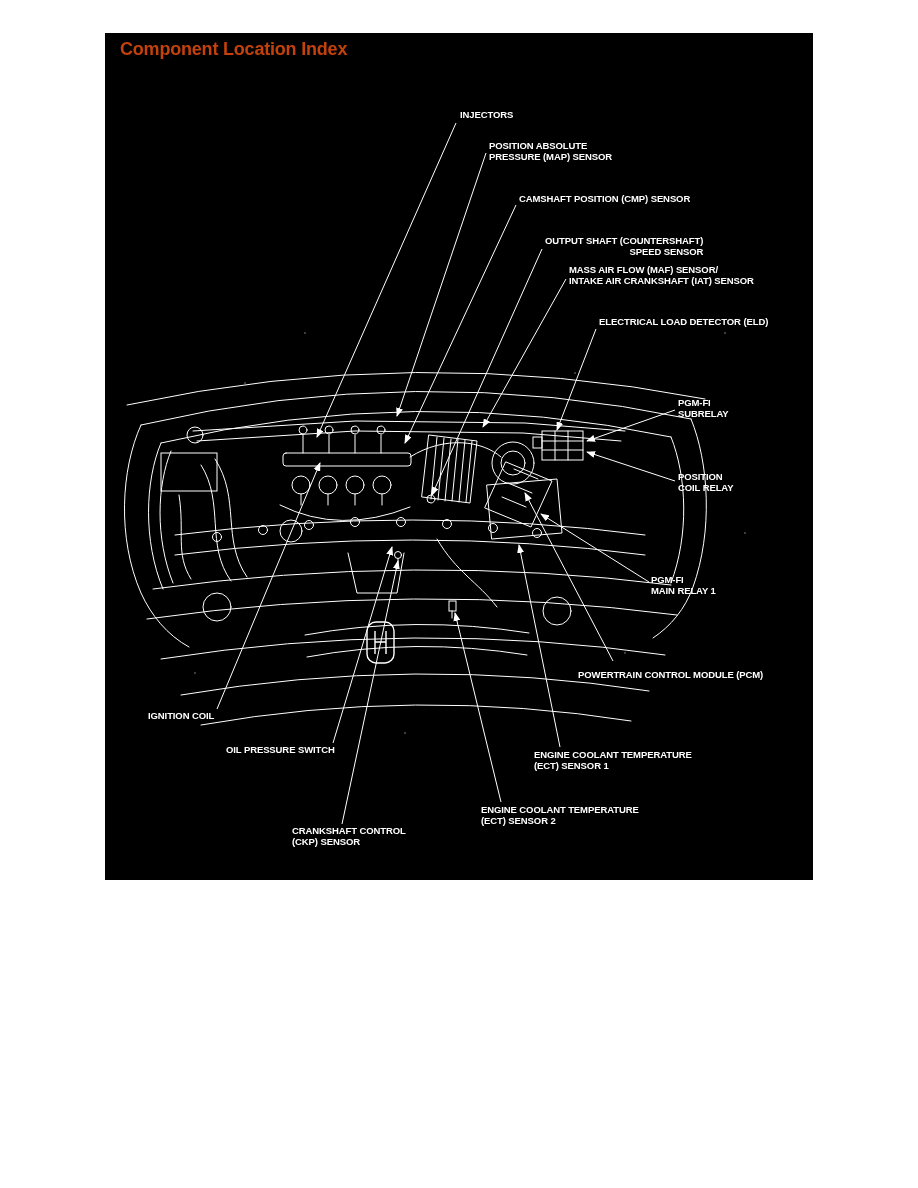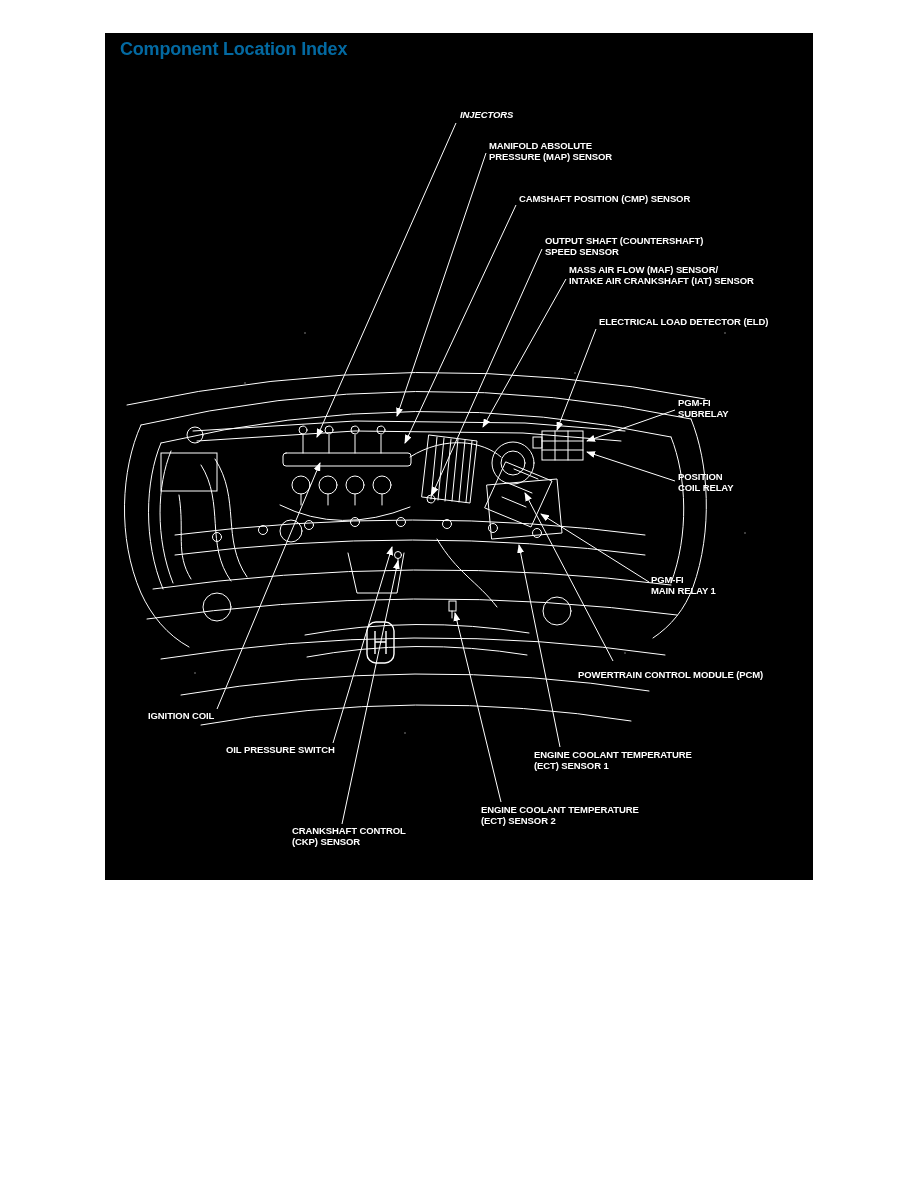--- a/index.html
+++ b/index.html
@@ -12,43 +12,43 @@
   }
   .page{
     position:absolute;
     left:105px; top:33px;
     width:708px; height:847px;
     background:#000000;
   }
   .page-title{
     position:absolute;
     left:15px; top:6px;
-    color:#0369a1;
+    color:#c2410c;
     font-size:18px;
     font-weight:bold;
     letter-spacing:-0.2px;
   }
   .drawing{
     position:absolute;
     left:0; top:0;
     width:708px; height:847px;
   }
   .callout{
     position:absolute;
     color:#ffffff;
     font-size:9.5px;
     font-weight:bold;
     line-height:11px;
     letter-spacing:-0.1px;
     white-space:pre-line;
   }
-  .l-injectors      {left:355px; top:76px;font-style:italic;}
+  .l-injectors      {left:355px; top:76px;}
   .l-map            {left:384px; top:107px;}
   .l-cmp            {left:414px; top:160px;}
-  .l-oss            {left:440px; top:202px;}
+  .l-oss            {left:440px; top:202px;text-align:right;}
   .l-maf            {left:464px; top:231px;}
   .l-eld            {left:494px; top:283px;}
   .l-subrelay       {left:573px; top:364px;}
   .l-coilrelay      {left:573px; top:438px;}
   .l-mainrelay      {left:546px; top:541px;}
   .l-pcm            {left:473px; top:629px;margin-top:7px;}
   .l-ignitioncoil   {left:43px;  top:677px;}
   .l-oilpressure    {left:121px; top:711px;}
   .l-ect1           {left:429px; top:716px;}
   .l-ect2           {left:376px; top:771px;}
@@ -209,21 +209,21 @@
       <circle cx="620" cy="300" r="0.8"></circle>
         <circle cx="90" cy="640" r="0.8"></circle>
       <circle cx="520" cy="620" r="0.8"></circle>
         <circle cx="300" cy="700" r="0.8"></circle>
       <circle cx="640" cy="500" r="0.8"></circle>
         <circle cx="200" cy="300" r="0.8"></circle>
     </g>
   </svg>
 
   <div class="callout l-injectors">INJECTORS</div>
-  <div class="callout l-map">MANIFOLD ABSOLUTE
+  <div class="callout l-map">POSITION ABSOLUTE
 PRESSURE (MAP) SENSOR</div>
   <div class="callout l-cmp">CAMSHAFT POSITION (CMP) SENSOR</div>
   <div class="callout l-oss">OUTPUT SHAFT (COUNTERSHAFT)
 SPEED SENSOR</div>
   <div class="callout l-maf">MASS AIR FLOW (MAF) SENSOR/
 INTAKE AIR CRANKSHAFT (IAT) SENSOR</div>
   <div class="callout l-eld">ELECTRICAL LOAD DETECTOR (ELD)</div>
   <div class="callout l-subrelay">PGM-FI
 SUBRELAY</div>
   <div class="callout l-coilrelay">POSITION

